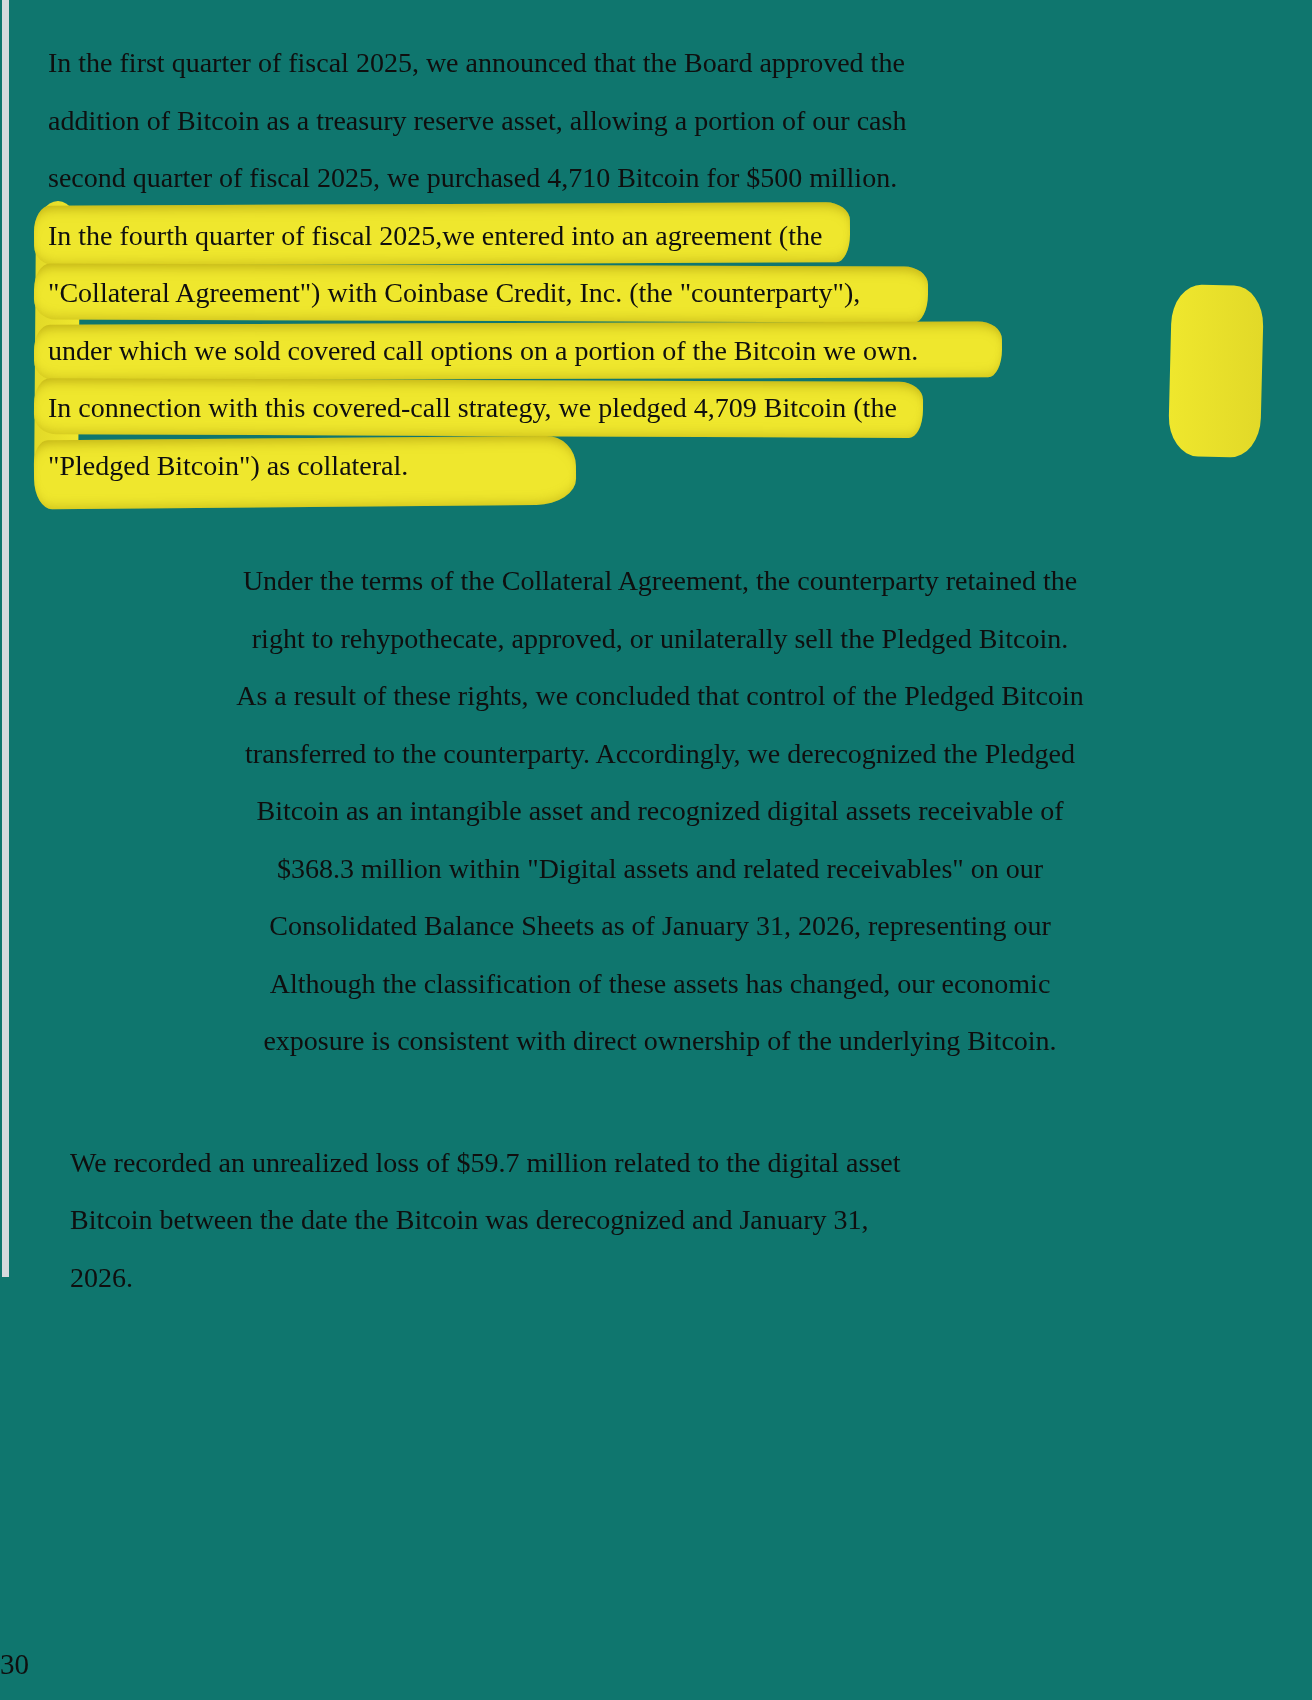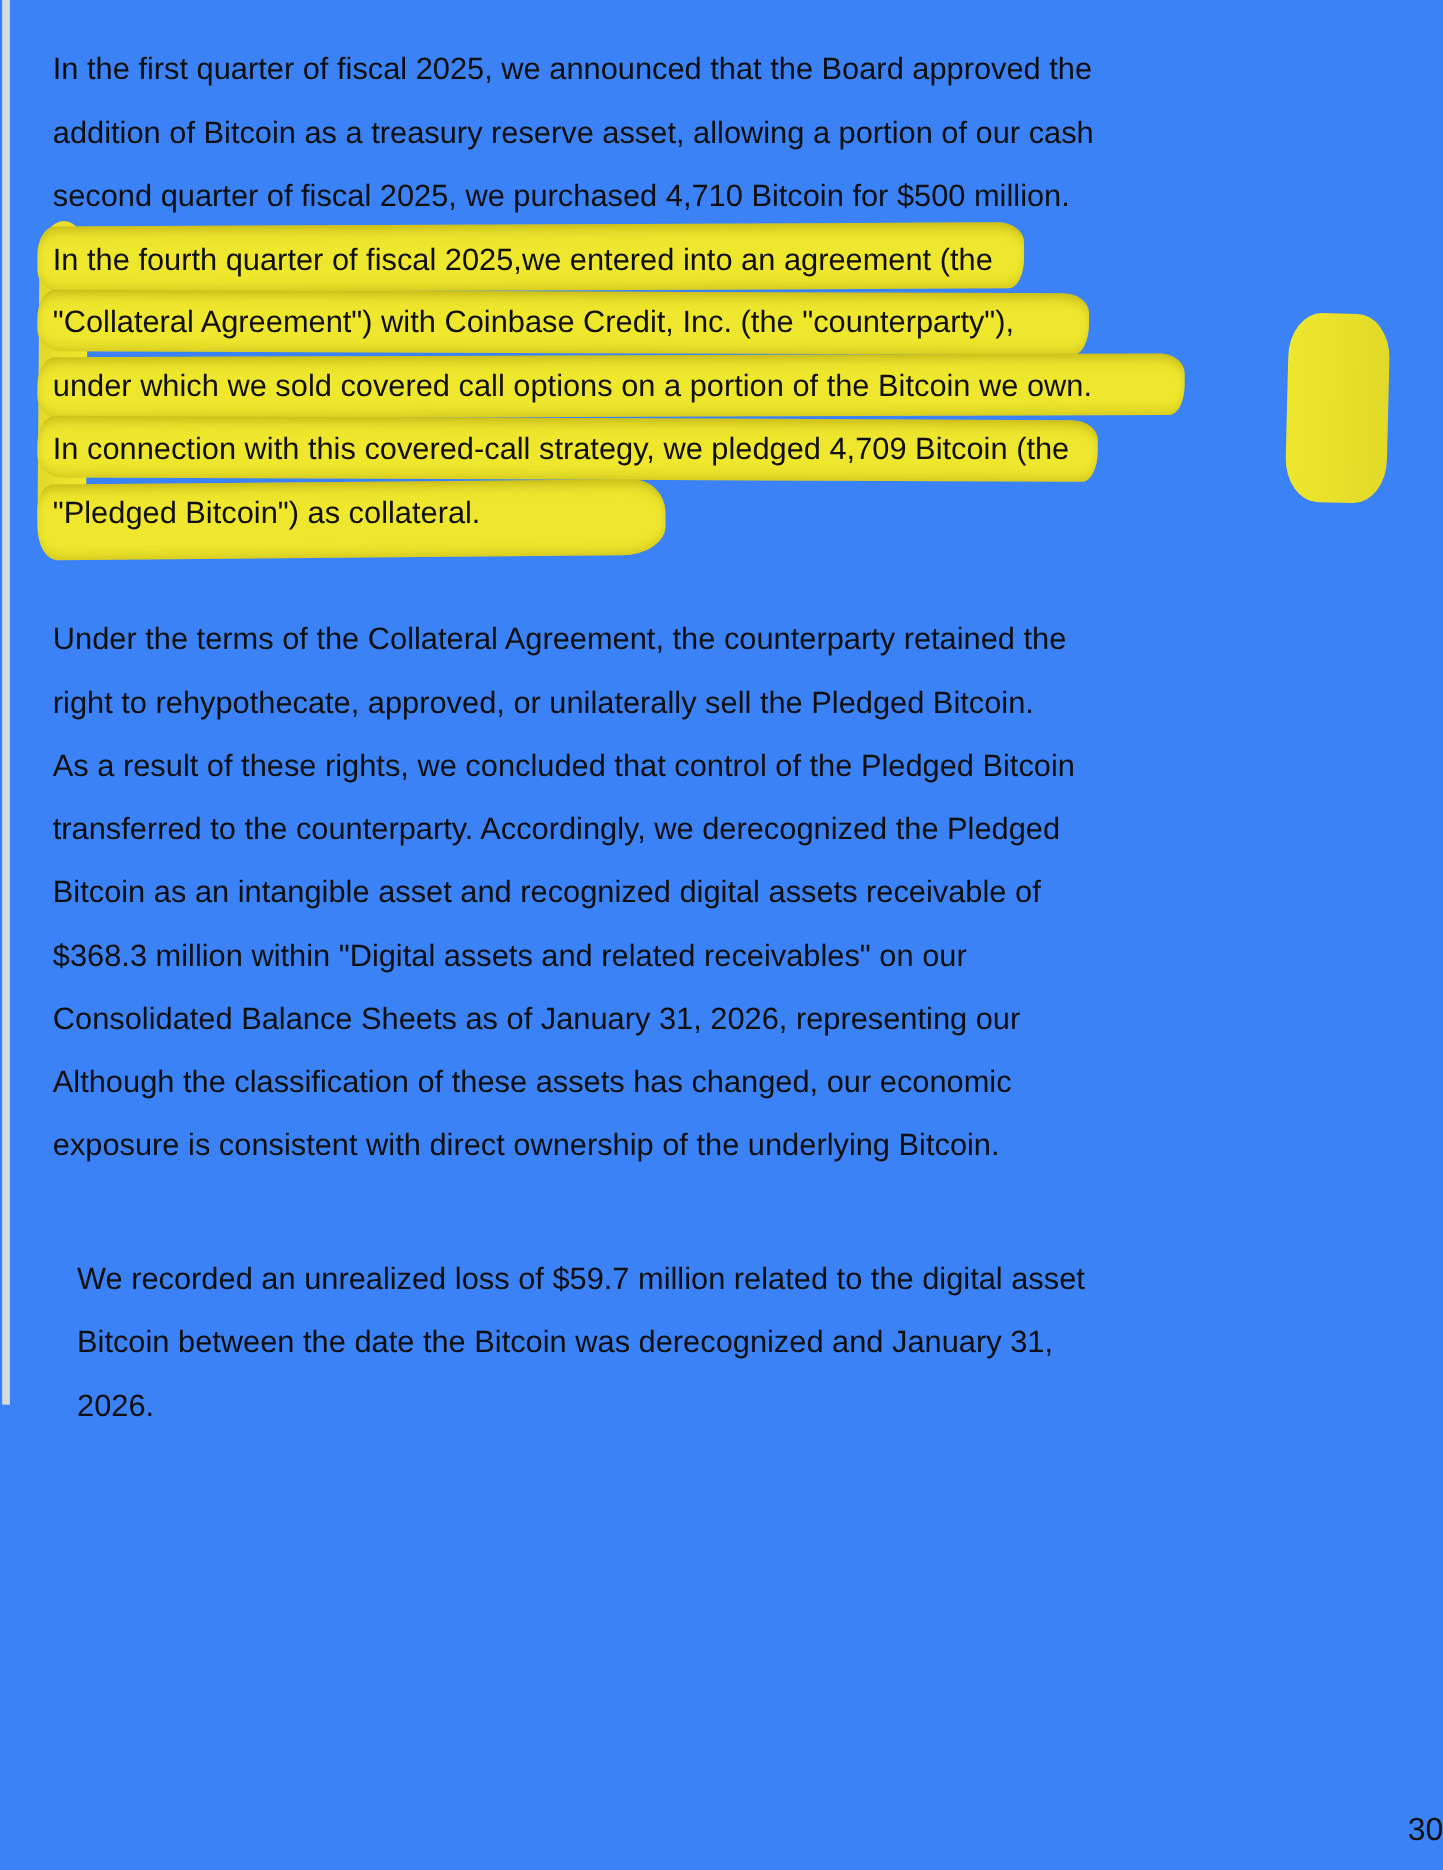--- a/index.html
+++ b/index.html
@@ -4,23 +4,23 @@
 <style>
   html, body {
     margin: 0;
     padding: 0;
     background: #ffffff;
   }
   .page {
     position: relative;
     width: 1312px;
     height: 1700px;
-    background: #3b82f6;
+    background: #0f766e;
     overflow: hidden;
-    font-family: Liberation Sans, sans-serif;
+    font-family: Liberation Serif, serif;
     color: #0f0f0f;
   }
   .edge-strip {
     position: absolute;
     left: 2px;
     top: 0;
     width: 7px;
     height: 1277px;
     background: #d6dade;
   }
@@ -29,21 +29,21 @@
     left: 48px;
     top: 34px;
     right: 40px;
     font-size: 28px;
     line-height: 57.5px;
   }
   .line {
     white-space: nowrap;
     height: 57.5px;
   }
-  .para-gap-1 { margin-top: 58px; }
+  .para-gap-1 { margin-top: 58px; text-align: center; }
   .para-gap-2 { margin-top: 64px; margin-left: 22px; }
 
   
   .hl-group { position: relative; }
   .hl-group .line { position: relative; z-index: 1; }
   .hl { position: relative; margin-top: 20px; }
   .hl::before {
     content: "";
     position: absolute;
     z-index: -1;
@@ -83,24 +83,24 @@
     top: 78px;
     width: 92px;
     height: 172px;
     background: linear-gradient(270deg, #e2d928, #efe72d);
     border-radius: 30px / 40px;
     transform: rotate(1.4deg);
     z-index: 0;
   }
   .page-number {
     position: absolute;
-    left: 12px;
+    left: 0;
     right: 0;
     top: 1648px;
-    text-align: right;
+    text-align: left;
     font-size: 29px;
     color: #0f0f0f;
   }
 </style>
 </head>
 <body>
 
 <div class="page">
   <div class="edge-strip"></div>
 

